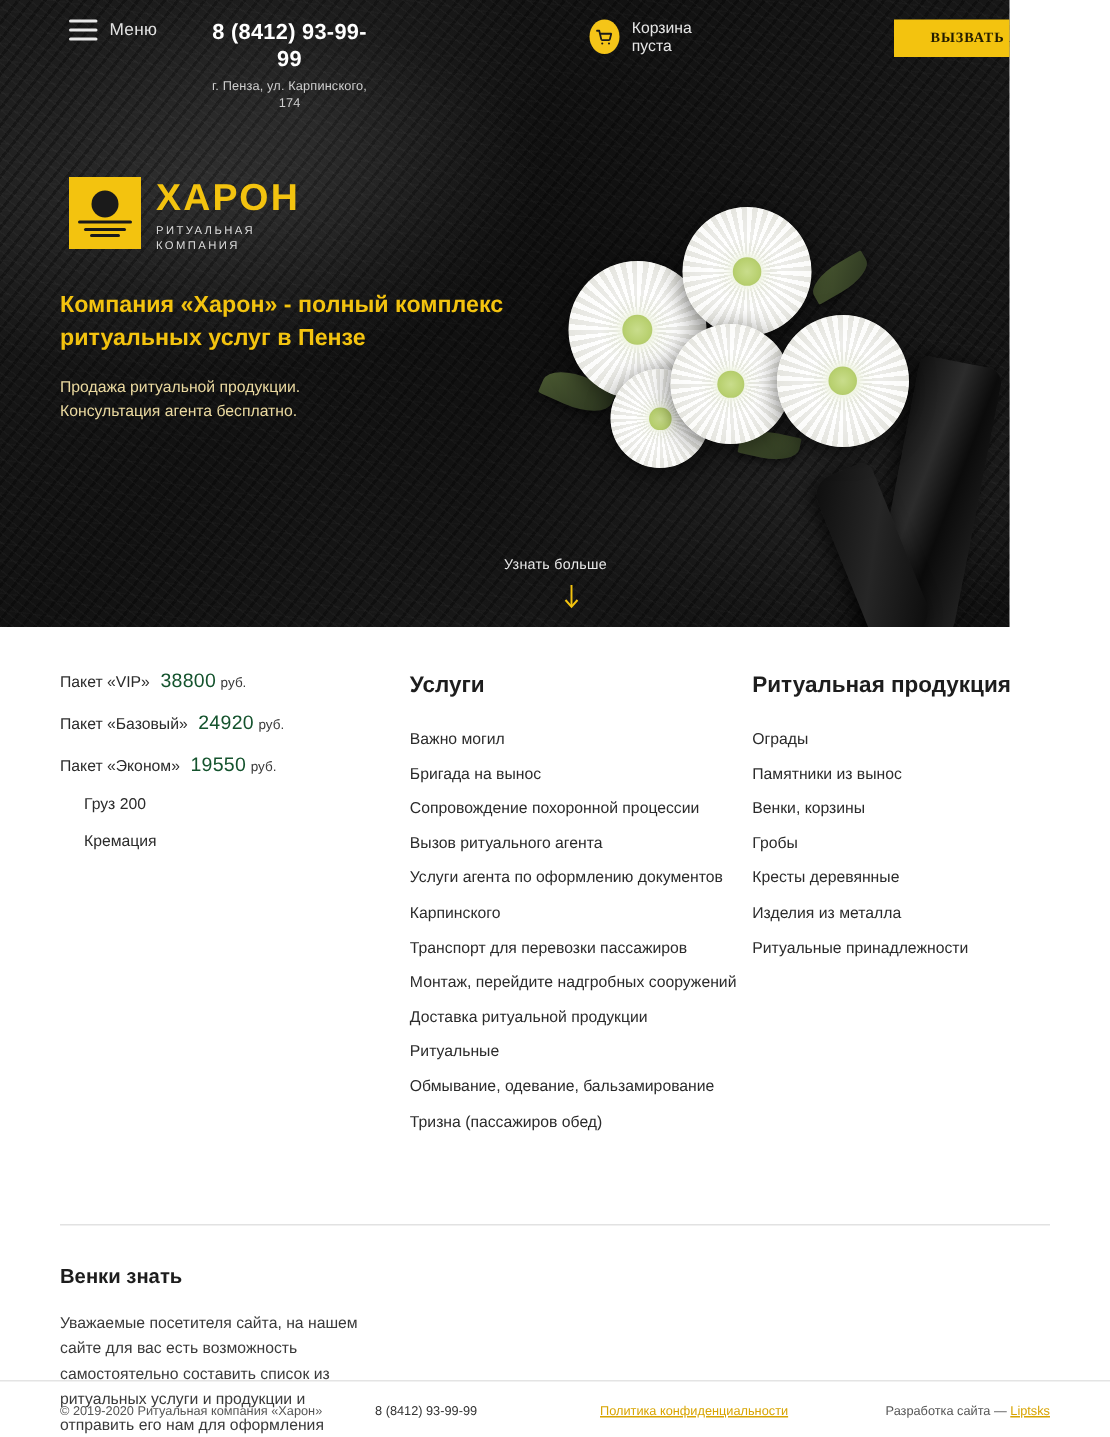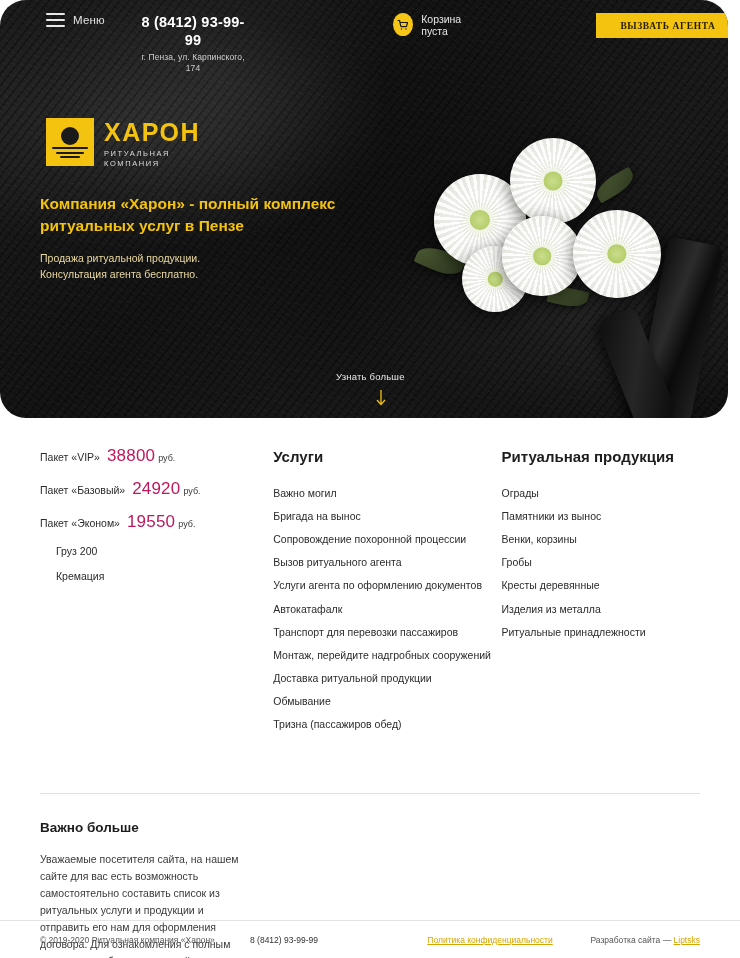--- a/index.html
+++ b/index.html
@@ -8,28 +8,27 @@
     height: 958px;
     font-family: "Liberation Sans", sans-serif;
     background: #ffffff;
     overflow: hidden;
   }
   .page { position: relative; width: 740px; height: 958px; }
 
   
   .hero {
     position: relative;
-    width: 728px;
+    width: 673px;
     height: 418px;
     background:
       radial-gradient(ellipse 60% 50% at 18% 30%, #2a2a2a 0%, rgba(20,20,20,0) 60%),
       radial-gradient(ellipse 50% 40% at 80% 75%, #262626 0%, rgba(18,18,18,0) 65%),
       linear-gradient(135deg, #1b1b1b 0%, #121212 40%, #191919 70%, #101010 100%);
     overflow: hidden;
-    border-radius: 26px;
   }
   
   .hero::before {
     content: "";
     position: absolute;
     inset: 0;
     background-image:
       repeating-linear-gradient(37deg, rgba(255,255,255,0.022) 0px, rgba(255,255,255,0.022) 1px, transparent 1px, transparent 5px),
       repeating-linear-gradient(-52deg, rgba(0,0,0,0.30) 0px, rgba(0,0,0,0.30) 2px, transparent 2px, transparent 7px),
       repeating-linear-gradient(8deg, rgba(255,255,255,0.015) 0px, rgba(255,255,255,0.015) 1px, transparent 1px, transparent 11px);
@@ -308,22 +307,22 @@
     display: flex;
     align-items: baseline;
     margin-bottom: 13px;
   }
   .pkg-name {
     font-size: 10.5px;
     color: #2b2b2b;
     margin-right: 7px;
   }
   .pkg-price {
-    font-size: 17px;
-    color: #be185d;
+    font-size: 13px;
+    color: #14532d;
     font-weight: normal;
     letter-spacing: .2px;
   }
   .pkg-unit {
     font-size: 9px;
     color: #3a3a3a;
     margin-left: 3px;
   }
   .plain-row {
     font-size: 10.5px;
@@ -367,21 +366,21 @@
     width: 740px;
     height: 38px;
     border-top: 1px solid #e4e4e4;
     display: flex;
     align-items: center;
     font-size: 8.5px;
     color: #555;
   }
   .f-copy { margin-left: 40px; width: 210px; }
   .f-phone { width: 150px; text-align: left; color: #333; }
-  .f-policy { width: 180px; text-align: center; color: #d8a400; text-decoration: underline; cursor: pointer; }
+  .f-policy { width: 180px; color: #d8a400; text-decoration: underline; cursor: pointer; }
   .f-dev { margin-left: auto; margin-right: 40px; color: #555; }
   .f-dev a { color: #d8a400; text-decoration: underline; cursor: pointer; }
 </style>
 </head>
 <body>
 
 <div class="page">
 
   <div class="hero">
 
@@ -489,44 +488,45 @@
         <div class="plain-row">Кремация</div>
       </div>
 
       <div class="col-b">
         <div class="col-head">Услуги</div>
         <div class="list-item">Важно могил</div>
         <div class="list-item">Бригада на вынос</div>
         <div class="list-item">Сопровождение похоронной процессии</div>
         <div class="list-item">Вызов ритуального агента</div>
         <div class="list-item">Услуги агента по оформлению документов</div>
-        <div class="list-item">Автокатафалк</div>
+        <div class="list-item">Карпинского</div>
         <div class="list-item">Транспорт для перевозки пассажиров</div>
         <div class="list-item">Монтаж, перейдите надгробных сооружений</div>
         <div class="list-item">Доставка ритуальной продукции</div>
-        <div class="list-item">Обмывание</div>
+        <div class="list-item">Ритуальные</div>
+        <div class="list-item">Обмывание, одевание, бальзамирование</div>
         <div class="list-item">Тризна (пассажиров обед)</div>
       </div>
 
       <div class="col-c">
         <div class="col-head">Ритуальная продукция</div>
         <div class="list-item">Ограды</div>
         <div class="list-item">Памятники из вынос</div>
         <div class="list-item">Венки, корзины</div>
         <div class="list-item">Гробы</div>
         <div class="list-item">Кресты деревянные</div>
         <div class="list-item">Изделия из металла</div>
         <div class="list-item">Ритуальные принадлежности</div>
       </div>
     </div>
 
     <div class="divider"></div>
 
     <div class="important">
-      <div class="important-head">Важно больше</div>
+      <div class="important-head">Венки знать</div>
       <div class="important-body">Уважаемые посетителя сайта, на нашем сайте для вас есть возможность самостоятельно составить список из ритуальных услуги и продукции и отправить его нам для оформления договора. Для ознакомления с полным перечнем необходимого перейдите по ссылке.</div>
 
     </div>
   </div>
 
   <div class="footer">
     <div class="f-copy">© 2019-2020 Ритуальная компания «Харон»</div>
     <div class="f-phone">8 (8412) 93-99-99</div>
     <div class="f-policy">Политика конфиденциальности</div>
     <div class="f-dev">

